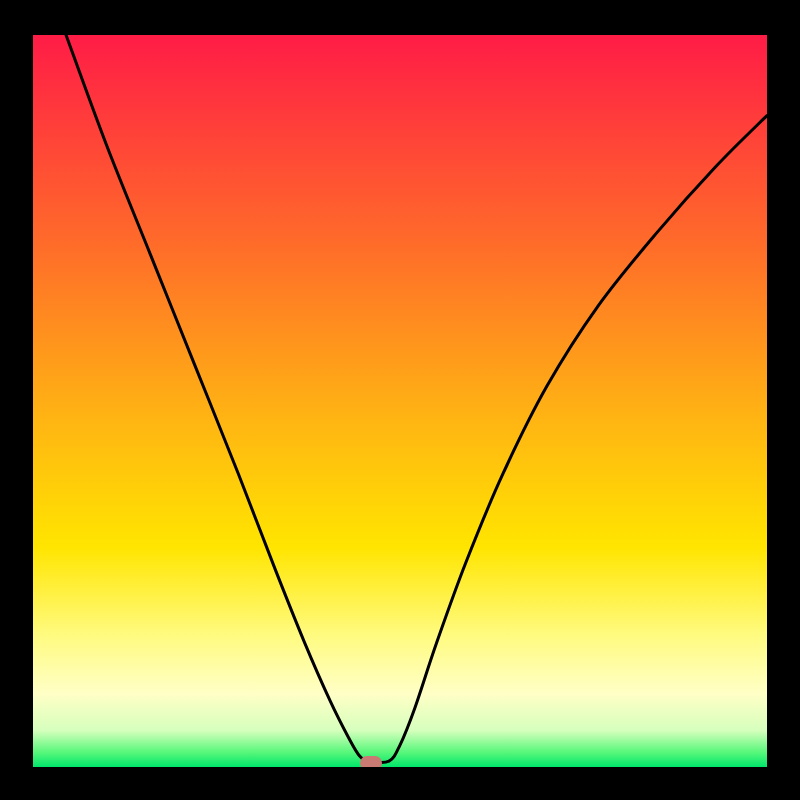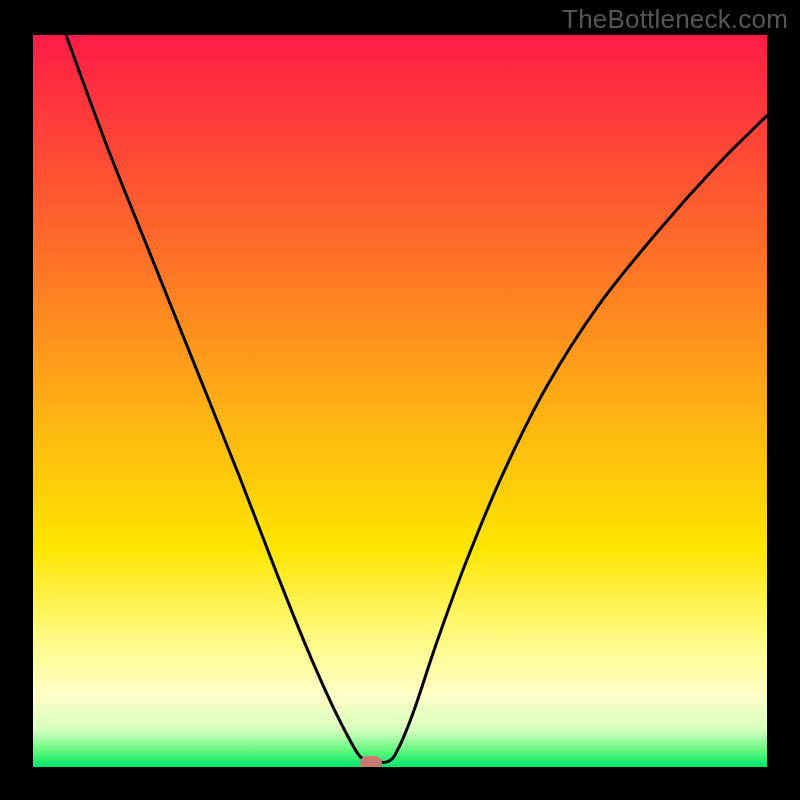--- a/index.html
+++ b/index.html
@@ -61,21 +61,20 @@
     border-radius: 7px;
     background: #c97a72;
     transform: translate(-50%, -50%);
     z-index: 3;
   }
 </style>
 </head>
 <body>
 
 <div class="outer">
-  <div class="watermark">TheBottleneck.com</div>
 
   <div class="plot-area">
     <svg class="curve" viewBox="0 0 734 732" preserveAspectRatio="none">
       <path id="curve-path" d="M 33.03 0 C 39.75833333333333 18.3, 59.33166666666667 73.20000000000002, 73.4 109.80000000000001 C 87.46833333333333 146.4, 102.76 183.00000000000003, 117.44 219.60000000000002 C 132.12 256.20000000000005, 146.79999999999998 292.79999999999995, 161.48 329.4 C 176.16 366, 192.06333333333333 405.03999999999996, 205.52 439.2 C 218.9766666666667 473.36, 231.21 506.3, 242.22 534.36 C 253.23 562.42, 262.405 585.5999999999999, 271.58 607.56 C 280.755 629.52, 289.93000000000006 650.26, 297.27000000000004 666.12 C 304.61 681.98, 310.7266666666667 693.57, 315.62 702.72 C 320.5133333333333 711.87, 323.20466666666664 717.116, 326.63 721.02 C 330.05533333333335 724.924, 331.27866666666665 725.29, 336.17199999999997 726.144 C 341.0653333333333 726.998, 350.852 728.828, 355.99 726.144 C 361.12800000000004 723.46, 362.71833333333336 718.824, 367 710.04 C 371.28166666666664 701.256, 375.56333333333333 690.5200000000001, 381.68 673.44 C 387.7966666666667 656.36, 395.1366666666667 631.9599999999999, 403.70000000000005 607.56 C 412.2633333333334 583.16, 422.05 555.0999999999999, 433.06 527.04 C 444.07 498.97999999999996, 456.30333333333334 468.47999999999996, 469.76 439.2 C 483.21666666666664 409.92, 497.8966666666666 379.42, 513.8 351.36 C 529.7033333333333 323.3, 546.83 296.46, 565.1800000000001 270.84 C 583.5300000000001 245.21999999999997, 604.3266666666666 220.82, 623.9 197.64000000000001 C 643.4733333333334 174.46000000000004, 664.27 151.28000000000006, 682.62 131.76000000000005 C 700.97 112.24000000000004, 725.4366666666667 89.06, 734 80.52"></path>
     </svg>
     <div id="min-marker" class="marker" style="left: 337.64px; top: 728.34px; background: rgb(201, 122, 114);"></div>
   </div>
 </div>
 
 </body></html>

